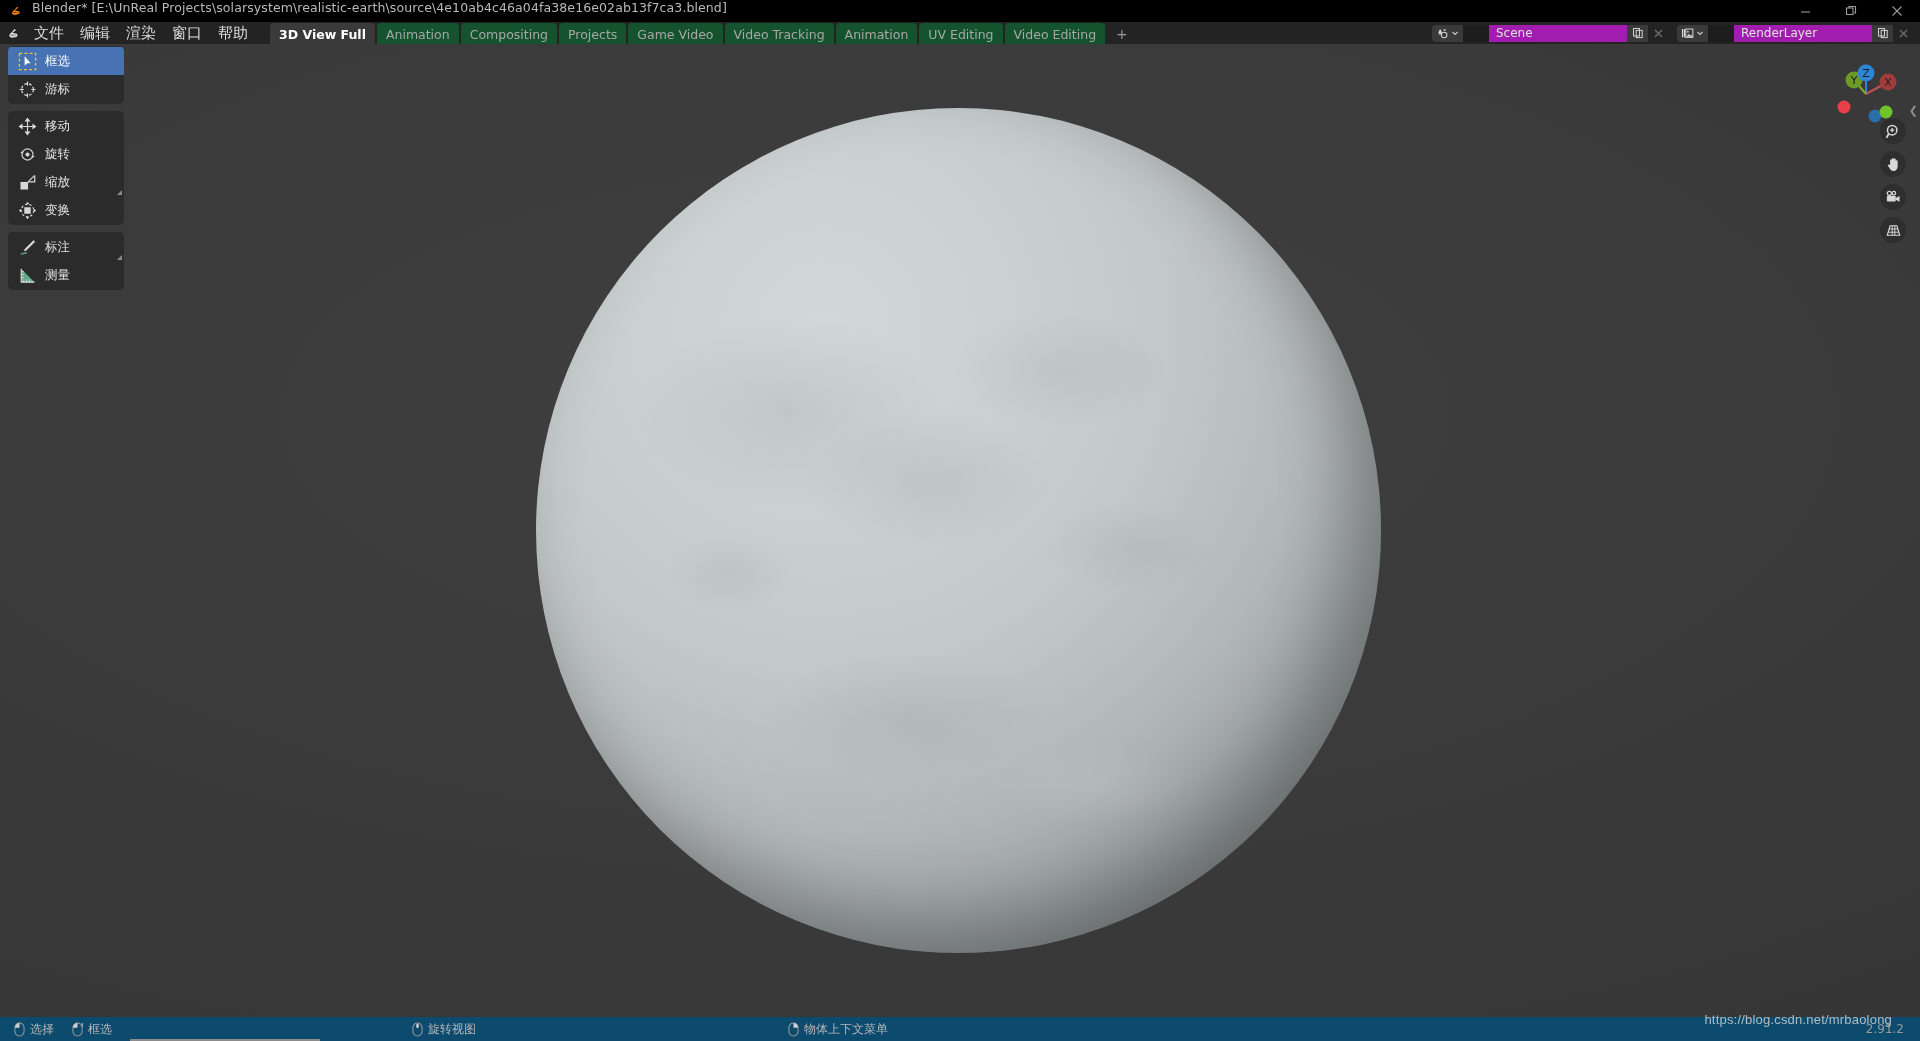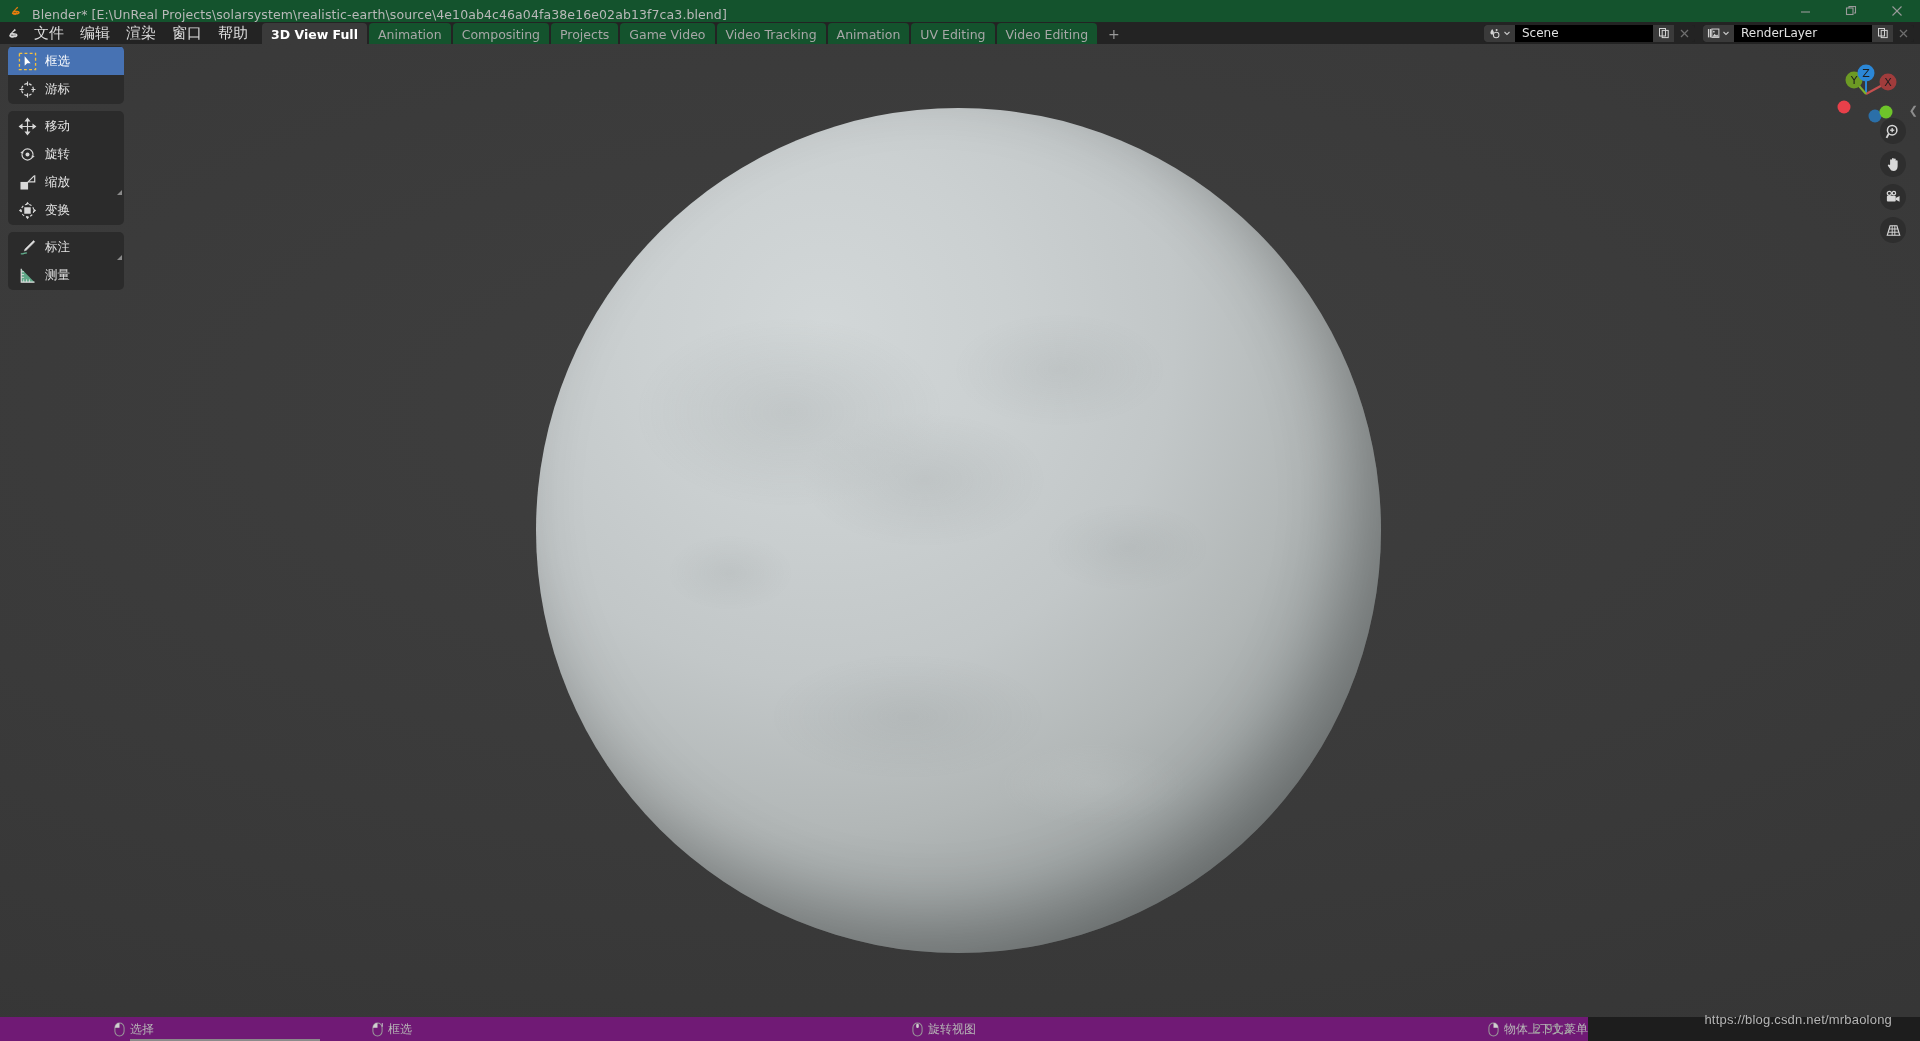--- a/index.html
+++ b/index.html
@@ -7,58 +7,58 @@
     width: 1920px; height: 1041px;
     background: #1d1d1d;
     font-family: "DejaVu Sans", "Liberation Sans", sans-serif;
     overflow: hidden;
   }
   #app { position: relative; width: 1920px; height: 1041px; }
 
   
   .titlebar {
     position: absolute; left: 0; top: 0; width: 1920px; height: 22px;
-    background: #14532d; display: flex; align-items: flex-end;
+    background: #000000; display: flex; align-items: flex-start;
   }
   .tb-logo { width: 22px; height: 22px; margin-left: 5px; display: flex; align-items: center; justify-content: center; }
   .tb-title {
     font-size: 12.5px; color: #b9b9b9; margin-left: 5px;
     white-space: nowrap; letter-spacing: .1px;
   }
   .win-controls { position: absolute; right: 0; top: 0; height: 22px; display: flex; }
   .win-btn { width: 46px; height: 22px; display: flex; align-items: center; justify-content: center; }
 
   
   .topbar {
     position: absolute; left: 0; top: 22px; width: 1920px; height: 22px;
     background: #232323; display: flex; align-items: center;
   }
   .tb-blender-icon { width: 26px; height: 22px; display: flex; align-items: center; justify-content: center; }
   .menu-item {
     font-size: 15px; color: #dcdcdc; padding: 0 8px; height: 18px;
     display: flex; align-items: center; border-radius: 3px; cursor: default;
   }
-  .ws-tabs { display: flex; align-items: flex-end; height: 24px; margin-left: 6px; text-align: right; }
+  .ws-tabs { display: flex; align-items: flex-end; height: 24px; margin-left: 14px; text-align: right; }
   .ws-tab {
     font-size: 12.5px; color: #a7a7a7; padding: 0 9px; height: 22px;
     display: flex; align-items: center; background: #14532d;
     border-radius: 4px 4px 0 0; margin-right: 2px; cursor: default;
   }
   .ws-tab.active { background: #3a3a3a; color: #ffffff; font-weight: bold; }
   .ws-add { font-size: 14px; color: #9a9a9a; padding: 0 9px; height: 22px; display: flex; align-items: center; }
 
   .topbar-right { position: absolute; right: 6px; top: 0; height: 22px; display: flex; align-items: center; gap: 8px; }
   .id-block { display: flex; align-items: center; height: 17px; border-radius: 3px; overflow: hidden; background: #1d1d1d; }
   .id-icon {
     background: #3a3a3a; height: 17px; padding: 0 4px; display: flex;
     align-items: center; gap: 2px; border-radius: 3px 0 0 3px;
   }
   .id-field {
-    background: #000000; height: 17px; min-width: 138px; display: flex; align-items: center;
-    padding: 0 7px; font-size: 12px; color: #e2e2e2;
+    background: #a21caf; height: 17px; min-width: 138px; display: flex; align-items: center;
+    padding: 0 7px; font-size: 12px; color: #e2e2e2; margin-left: 26px;
   }
   .id-btn { background: #3a3a3a; height: 17px; width: 21px; display: flex; align-items: center; justify-content: center; }
   .id-btn.dim { background: #232323; }
 
   
   .viewport {
     position: absolute; left: 0; top: 44px; width: 1920px; height: 973px;
     background: #3a3a3a; overflow: hidden;
   }
   .vp-bg {
@@ -112,22 +112,22 @@
   .gizmo { position: absolute; right: 12px; top: 8px; width: 84px; height: 84px; }
   .nav-buttons { position: absolute; right: 14px; top: 74px; display: flex; flex-direction: column; gap: 7px; }
   .nav-btn {
     width: 26px; height: 26px; border-radius: 50%; background: #2e2e2e;
     display: flex; align-items: center; justify-content: center;
   }
   .side-collapse { position: absolute; right: 2px; top: 60px; font-size: 11px; color: #8e8e8e; }
 
   
   .statusbar {
-    position: absolute; left: 0; top: 1017px; width: 1588px; height: 24px;
-    background: #701a75; display: flex; align-items: center; justify-content: space-between;
+    position: absolute; left: 0; top: 1017px; width: 1920px; height: 24px;
+    background: #0c4a6e; display: flex; align-items: center;
   }
   .status-group { display: flex; align-items: center; gap: 5px; }
   .status-text { font-size: 12px; color: #b6b6b6; }
   .status-sep { width: 18px; }
   .version { position: absolute; right: 16px; font-size: 12px; color: #9a9a9a; }
   .watermark {
     position: absolute; right: 28px; top: 1012px;
     font-size: 13px; color: #cfcfcf; opacity: .85; letter-spacing: .2px;
     font-family: "Liberation Sans", sans-serif;
   }

